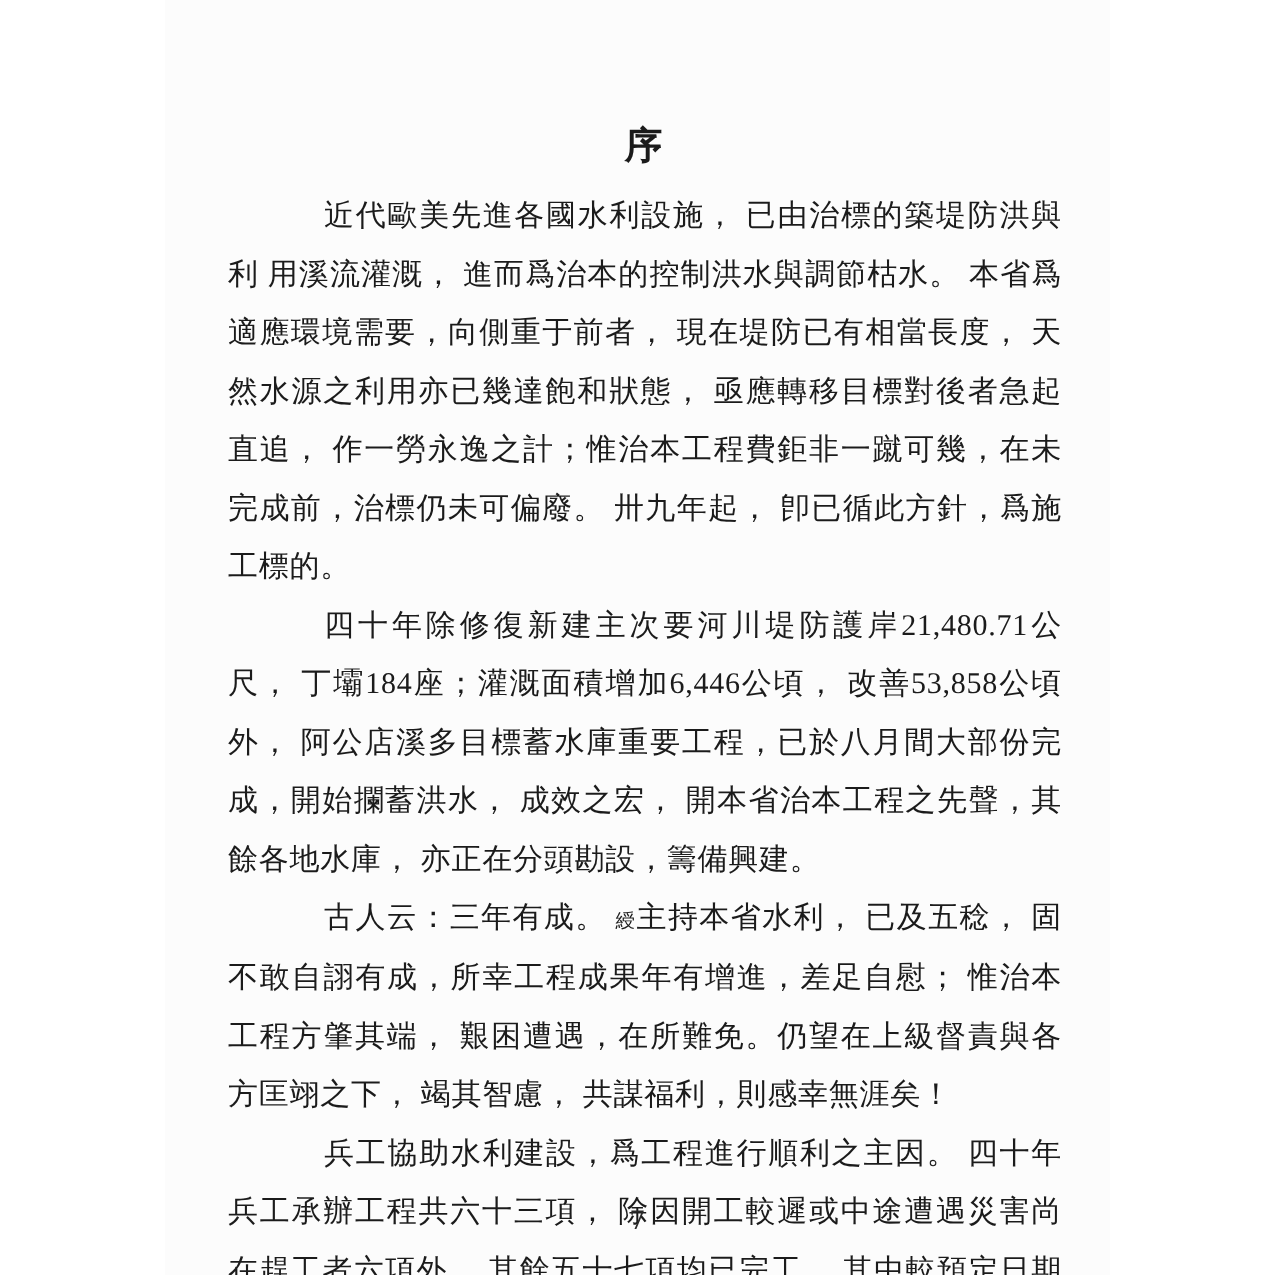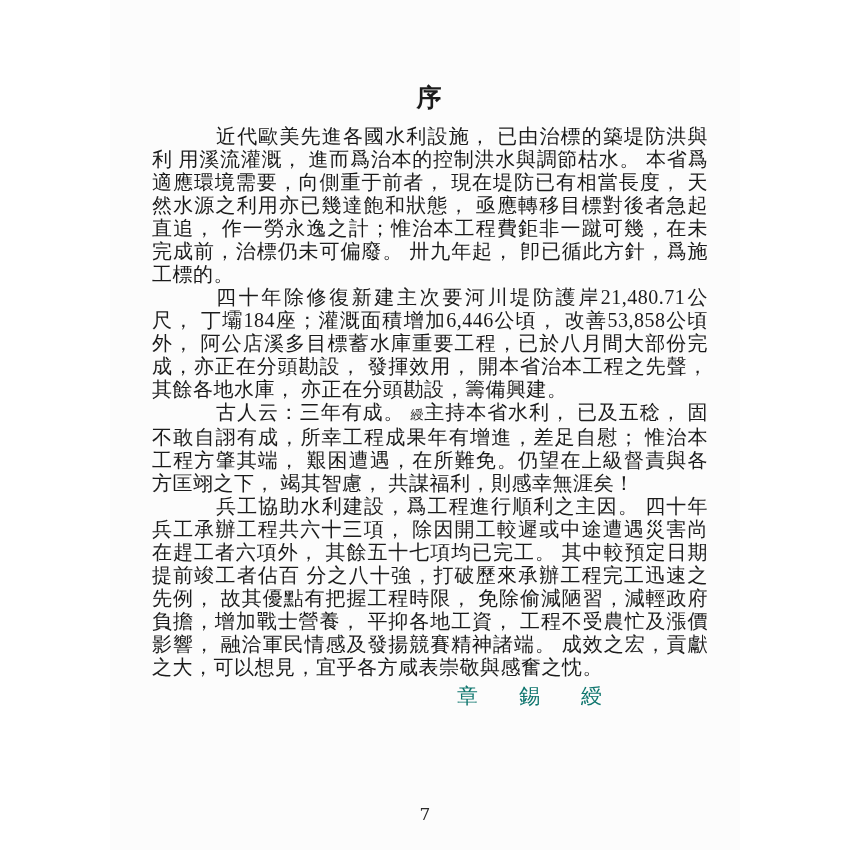--- a/index.html
+++ b/index.html
@@ -32,21 +32,21 @@
   .title {
     font-size: 25px;
     font-weight: bold;
     text-align: center;
     letter-spacing: 2px;
     margin: 0 0 11px 0;
     line-height: 32px;
   }
   .para {
     font-size: 20px;
-    line-height: 23px;
+    line-height: 39px;
     letter-spacing: 0.5px;
     text-align: justify;
     text-indent: 64px;
     margin: 0;
     word-break: break-all;
   }
   .small-name {
     font-size: 13px;
   }
   .signature {
@@ -71,21 +71,21 @@
 </style>
 </head>
 <body>
 
 <div class="paper">
   <div class="content">
     <h1 class="title">序</h1>
 
     <p class="para">近代歐美先進各國水利設施， 已由治標的築堤防洪與利 用溪流灌溉， 進而爲治本的控制洪水與調節枯水。 本省爲適應環境需要，向側重于前者， 現在堤防已有相當長度， 天然水源之利用亦已幾達飽和狀態， 亟應轉移目標對後者急起直追， 作一勞永逸之計；惟治本工程費鉅非一蹴可幾，在未完成前，治標仍未可偏廢。 卅九年起， 卽已循此方針，爲施工標的。</p>
 
-    <p class="para">四十年除修復新建主次要河川堤防護岸21,480.71公尺， 丁壩184座；灌溉面積增加6,446公頃， 改善53,858公頃外， 阿公店溪多目標蓄水庫重要工程，已於八月間大部份完成，亦正在分頭勘設， 發揮效用， 開本省治本工程之先聲，其餘各地水庫， 亦正在分頭勘設，籌備興建。</p>
+    <p class="para">四十年除修復新建主次要河川堤防護岸21,480.71公尺， 丁壩184座；灌溉面積增加6,446公頃， 改善53,858公頃外， 阿公店溪多目標蓄水庫重要工程，已於八月間大部份完成，開始攔蓄洪水， 成效之宏， 開本省治本工程之先聲，其餘各地水庫， 亦正在分頭勘設，籌備興建。</p>
 
     <p class="para"><span>古人云：三年有成。 </span><span class="small-name">綬</span><span>主持本省水利， 已及五稔， 固不敢自詡有成，所幸工程成果年有增進，差足自慰； 惟治本工程方肇其端， 艱困遭遇，在所難免。仍望在上級督責與各方匡翊之下， 竭其智慮， 共謀福利，則感幸無涯矣！</span></p>
 
     <p class="para">兵工協助水利建設，爲工程進行順利之主因。 四十年兵工承辦工程共六十三項， 除因開工較遲或中途遭遇災害尚在趕工者六項外， 其餘五十七項均已完工。 其中較預定日期提前竣工者佔百 分之八十強，打破歷來承辦工程完工迅速之先例， 故其優點有把握工程時限， 免除偷減陋習，減輕政府負擔，增加戰士營養， 平抑各地工資， 工程不受農忙及漲價影響， 融洽軍民情感及發揚競賽精神諸端。 成效之宏，貢獻之大，可以想見，宜乎各方咸表崇敬與感奮之忱。</p>
 
     <div class="signature">章　錫　綬</div>
   </div>
 
   <div class="page-number">7</div>
 </div>

